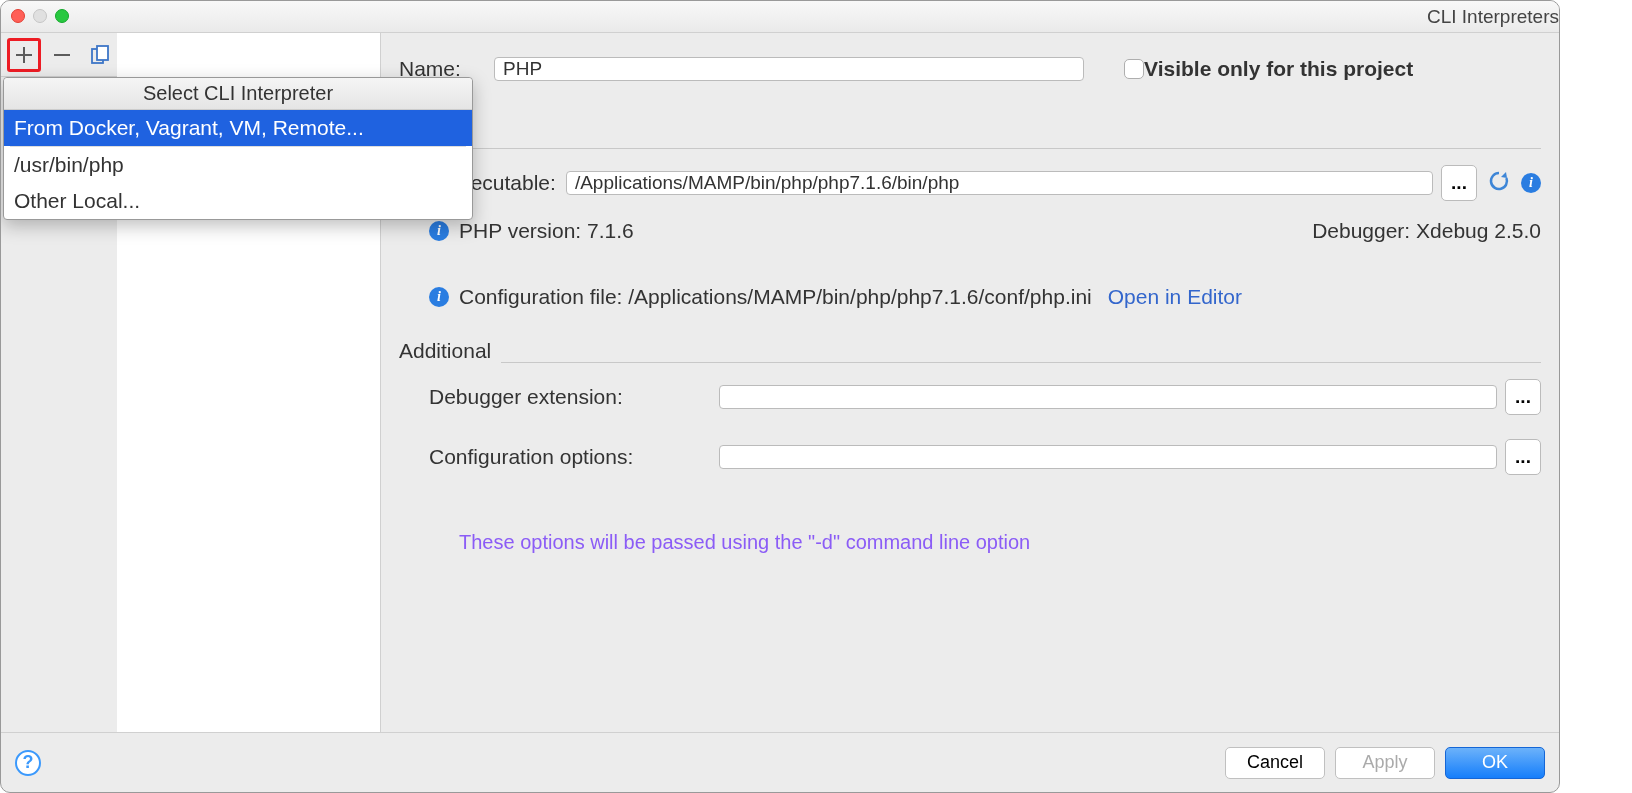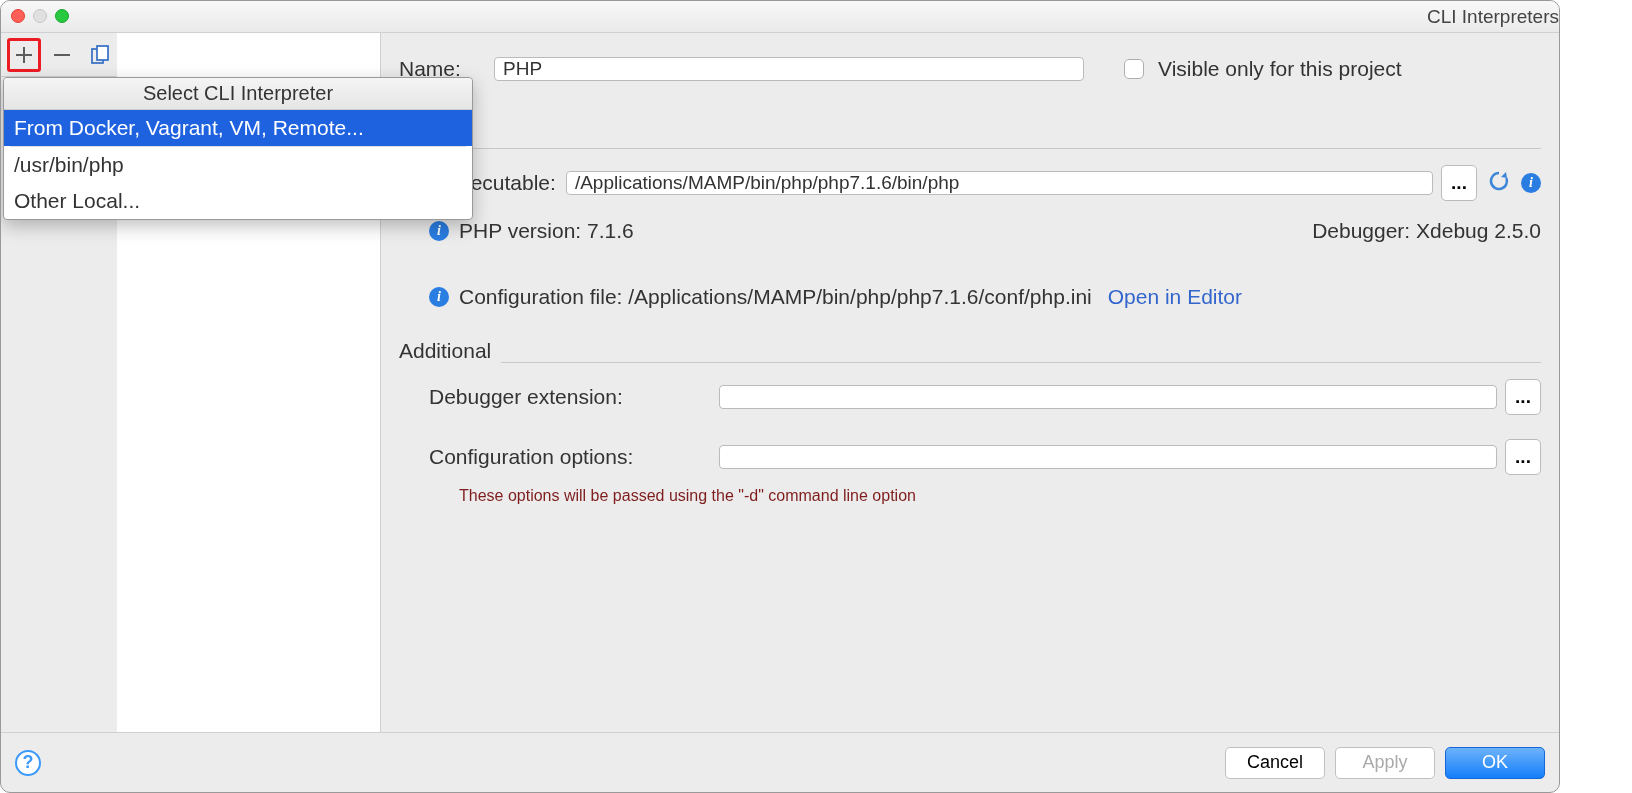--- a/index.html
+++ b/index.html
@@ -20,21 +20,21 @@
 .main { flex: 1; padding: 6px 18px 10px 18px; display: flex; flex-direction: column; }
 .row { display: flex; align-items: center; margin: 6px 0; }
 .label { font-size: 21px; color: #333; }
 .input { background: #fff; border: 1px solid #bbb; border-radius: 4px; height: 24px; padding: 4px 8px; font-size: 19px; color: #333; }
 .check { width: 20px; height: 20px; border: 1px solid #aeaeae; border-radius: 5px; background: #fff; display: inline-block; }
 .divider { height: 26px; display: flex; align-items: flex-end; margin: 22px 0 10px 0; }
 .dividerLine { flex: 1; height: 1px; background: #c8c8c8; margin-left: 10px; }
 .info-icon { width: 20px; height: 20px; border-radius: 50%; background: #2a7de1; color: #fff; display: inline-flex; align-items: center; justify-content: center; font-style: italic; font-weight: bold; font-size: 14px; font-family: Georgia, serif; }
 .smallbtn { height: 36px; min-width: 36px; background: #fff; border: 1px solid #bbb; border-radius: 5px; display: inline-flex; align-items: center; justify-content: center; font-size: 19px; padding: 0 6px; cursor: pointer; font-weight: bold; }
 .link { color: #3366cc; }
-.hint { font-size: 16px; color: #7f1d1d; }
+.hint { font-size: 20px; color: #8b5cf6; margin-top: 44px; }
 .footer { height: 60px; border-top: 1px solid #d0d0d0; display: flex; align-items: center; padding: 0 14px; gap: 10px; }
 .help { width: 26px; height: 26px; border: 2px solid #3b99fc; border-radius: 50%; color: #3b99fc; display: flex; align-items: center; justify-content: center; font-weight: bold; font-size: 18px; background: #fff; }
 .spacer { flex: 1; }
 .btn { height: 32px; min-width: 100px; border: 1px solid #c0c0c0; border-radius: 5px; background: #fff; font-size: 18px; cursor: pointer; }
 .btn.disabled { color: #aaa; }
 .btn.primary { background: linear-gradient(#6cb2fa, #157efb); color: #fff; border: 1px solid #1566d6; }
 .popup { position: absolute; left: 2px; top: 44px; width: 470px; background: #fff; border: 1px solid #999; border-radius: 4px; box-shadow: 0 6px 18px rgba(0,0,0,.25); z-index: 50; }
 .popup-title { background: linear-gradient(#f5f5f5, #e5e5e5); text-align: center; font-size: 20px; padding: 4px 0; border-bottom: 1px solid #ccc; border-radius: 4px 4px 0 0; }
 .popup-item { padding: 6px 10px; font-size: 21px; color: #333; cursor: pointer; }
 .popup-item.selected { background: #1f62e0; color: #fff; }
@@ -87,21 +87,21 @@
       </div>
     </div>
 
     <div class="main">
 
       <div class="row" style="margin-top:18px;">
         <span class="label" style="width:95px;">Name:</span>
         <input class="input" style="width: 590px;" value="PHP">
         <span style="width:40px;"></span>
         <span class="check"></span>
-        <span class="label" style="margin-left:14px;">Visible only for this project</span>
+        <span class="label" style="font-weight:bold;">Visible only for this project</span>
       </div>
 
       <div class="divider" style="margin-top:36px;">
         <span class="dividerLine" style="margin-left:0;"></span>
       </div>
 
       <div class="row" style="padding-left:30px;">
         <span class="label" style="padding-right:10px;">P executable:</span>
         <input class="input" style="flex: 1 1 0%;" value="/Applications/MAMP/bin/php/php7.1.6/bin/php">
         <span style="width:8px;"></span>

